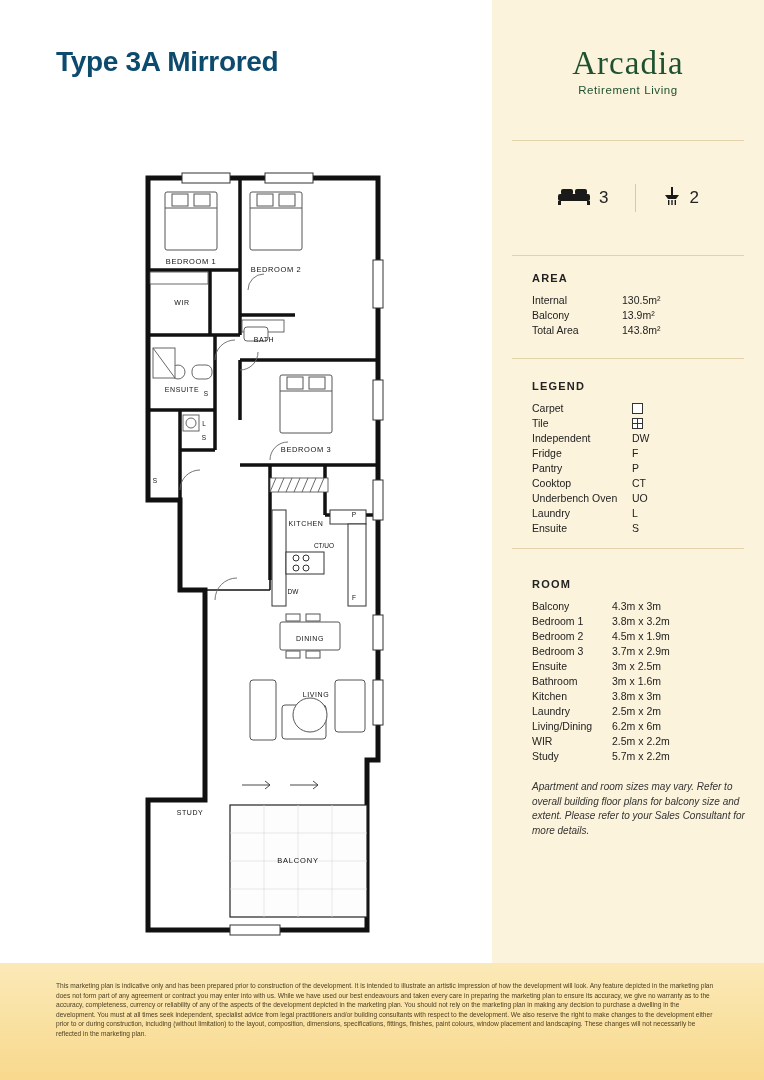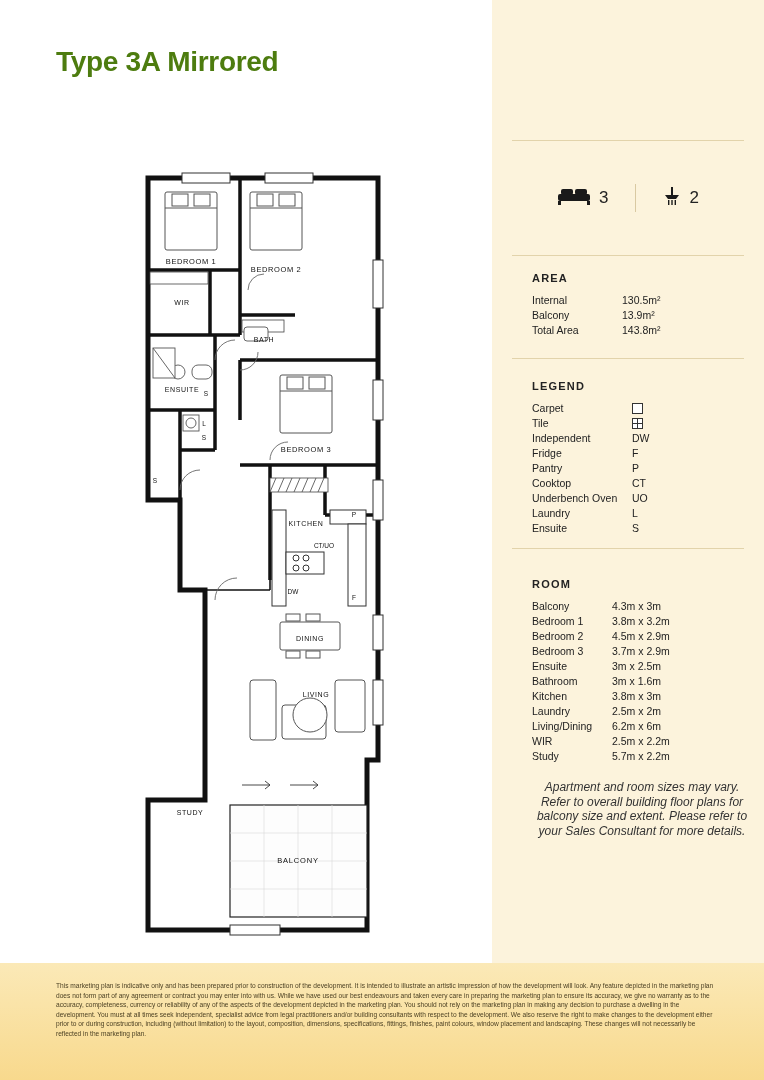--- a/index.html
+++ b/index.html
@@ -44,36 +44,36 @@
   .block-title {
     font-size:11px; font-weight:bold; letter-spacing:1.2px; color:#222; margin-bottom:9px;
   }
   .row { display:flex; font-size:10.5px; line-height:15px; color:#222; }
   .row .k { width:90px; }
   .row .v { flex:1; }
   .legend .k { width:100px; }
   .legend .v { width:40px; display:flex; align-items:center; }
   .room .k { width:80px; }
   .note {
-    font-size:12px; line-height:14.5px; font-style:italic; color:#333; margin-top:16px;text-align:center;
+    font-size:10px; line-height:14.5px; font-style:italic; color:#333; margin-top:16px;
   }
 
   
   .sw { width:11px; height:11px; border:1px solid #333; background:#fff; display:inline-block; }
   .sw.tile { position:relative; }
   .sw.tile:before, .sw.tile:after {
     content:""; position:absolute; background:#333;
   }
   .sw.tile:before { left:4px; top:0; width:1px; height:9px; }
   .sw.tile:after { top:4px; left:0; height:1px; width:9px; }
 
   
   .title-area { position:absolute; left:56px; top:46px; }
   .title {
-    font-size:28px; font-weight:bold; letter-spacing:-0.3px; color:#4d7c0f;text-align:right;
+    font-size:28px; font-weight:bold; letter-spacing:-0.3px; color:#0c4a6e;text-align:right;
   }
   .subtitle { font-size:17px; color:#222; margin-top:7px; font-weight:400; }
 
   
   .plan { position:absolute; left:120px; top:160px; width:300px; height:790px; }
   .plan svg { display:block; }
 
   
   .footer {
     position:absolute; left:0; top:963px; width:764px; height:117px;
@@ -258,20 +258,24 @@
         <text x="84" y="266" font-size="6.5">L</text>
         <text x="84" y="280" font-size="6.5">S</text>
         <text x="35" y="323" font-size="6.5">S</text>
         <text x="86" y="236" font-size="6.5">S</text>
       </g>
     </svg>
   </div>
 
   <div class="sidebar">
 
+    <div class="brand">
+      <div class="brand-name">Arcadia</div>
+      <div class="brand-sub">Retirement Living</div>
+    </div>
     <div class="divider" style="top:140px;"></div>
 
     <div class="specs">
       <div class="spec-item">
         <span>
           <svg width="34" height="20" viewBox="0 0 34 20">
             <rect x="1" y="8" width="32" height="7" rx="2" fill="#1a1a1a"></rect>
             <rect x="4" y="3" width="12" height="6" rx="2" fill="#1a1a1a"></rect>
             <rect x="18" y="3" width="12" height="6" rx="2" fill="#1a1a1a"></rect>
             <rect x="1" y="15" width="3" height="4" fill="#1a1a1a"></rect>
@@ -365,21 +369,21 @@
       <div class="row">
         <span class="k">Balcony</span>
         <span class="v">4.3m x 3m</span>
       </div>
       <div class="row">
         <span class="k">Bedroom 1</span>
         <span class="v">3.8m x 3.2m</span>
       </div>
       <div class="row">
         <span class="k">Bedroom 2</span>
-        <span class="v">4.5m x 2.9m</span>
+        <span class="v">4.5m x 1.9m</span>
       </div>
       <div class="row">
         <span class="k">Bedroom 3</span>
         <span class="v">3.7m x 2.9m</span>
       </div>
       <div class="row">
         <span class="k">Ensuite</span>
         <span class="v">3m x 2.5m</span>
       </div>
       <div class="row">

